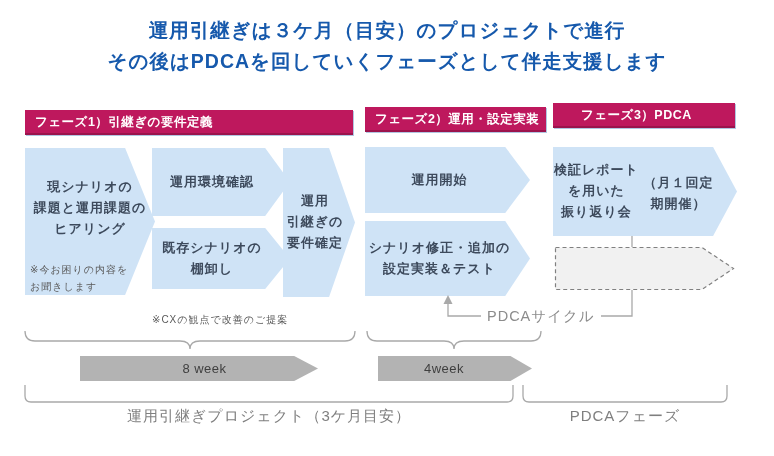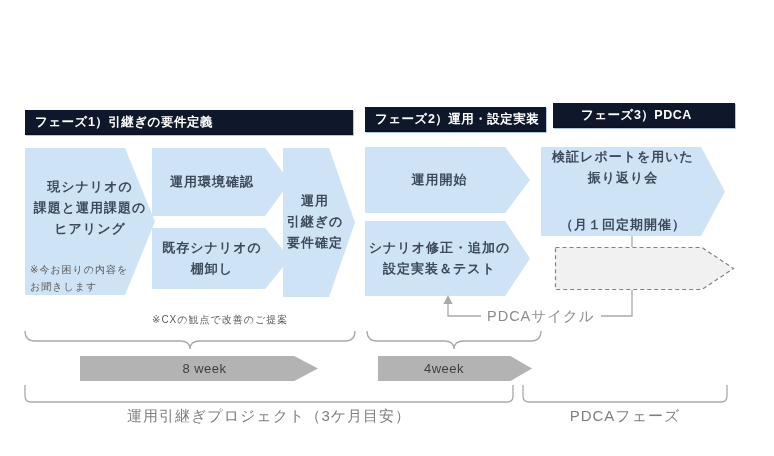--- a/index.html
+++ b/index.html
@@ -5,21 +5,21 @@
   html,body{margin:0;padding:0;background:#fff;}
   .canvas{
     position:relative;width:774px;height:456px;background:#ffffff;overflow:hidden;
     font-family:"Liberation Sans","DejaVu Sans",sans-serif;
   }
   .title{
     position:absolute;left:0;top:15px;width:774px;text-align:center;
     color:#1659ac;font-weight:bold;font-size:19.5px;line-height:31px;letter-spacing:1px;
   }
   .phase-header{
-    position:absolute;height:25px;background:#0f172a;color:#ffffff;
+    position:absolute;height:25px;background:#be185d;color:#ffffff;
     font-weight:bold;font-size:12.5px;letter-spacing:0.5px;
     display:flex;align-items:center;padding-left:10px;box-sizing:border-box;
     box-shadow:inset 0 -2px 0 rgba(0,0,0,0.18), 1px 1px 0 rgba(79,129,189,0.45);
   }
   .ph1{left:25px;top:110px;width:328px;}
   .ph2{left:365px;top:107px;width:181px;}
   .ph3{left:553px;top:103px;width:182px;padding-left:28px;}
   .chev{
     position:absolute;background:#cfe3f6;color:#3d4a5c;font-weight:bold;font-size:13px;
     line-height:1.6;letter-spacing:1px;text-align:center;white-space:pre-line;
@@ -30,22 +30,22 @@
   .blkB{left:152px;top:148px;width:138px;height:68px;padding-right:18px;
         clip-path:polygon(0 0,82% 0,100% 50%,82% 100%,0 100%);}
   .blkC{left:152px;top:228px;width:138px;height:61px;padding-right:18px;
         clip-path:polygon(0 0,82% 0,100% 50%,82% 100%,0 100%);}
   .blkD{left:283px;top:148px;width:72px;height:149px;padding-right:8px;
         clip-path:polygon(0 0,64% 0,100% 50%,64% 100%,0 100%);}
   .blkE{left:365px;top:147px;width:165px;height:66px;padding-right:16px;
         clip-path:polygon(0 0,85% 0,100% 50%,85% 100%,0 100%);}
   .blkF{left:365px;top:221px;width:165px;height:75px;padding-right:16px;
         clip-path:polygon(0 0,85% 0,100% 50%,85% 100%,0 100%);}
-  .blkG{left:541px;top:147px;width:184px;height:89px;padding-right:20px;
-        clip-path:polygon(0 0,87% 0,100% 50%,87% 100%,0 100%);flex-direction:column;justify-content:space-between;}
+  .blkG{left:553px;top:147px;width:184px;height:89px;padding-right:20px;
+        clip-path:polygon(0 0,87% 0,100% 50%,87% 100%,0 100%);flex-direction:row;justify-content:space-between;}
   .blkG .sub{margin-top:5px;font-weight:bold;}
   .note{
     position:absolute;color:#595959;font-size:10px;line-height:1.65;letter-spacing:1px;
     white-space:pre-line;z-index:4;
   }
   .noteA{left:30px;top:262px;}
   .noteCX{left:152px;top:312px;}
   .dashed-text{
     position:absolute;left:555px;top:247px;width:150px;height:43px;z-index:4;
     display:flex;align-items:center;justify-content:center;text-align:center;
@@ -68,20 +68,24 @@
   }
   .lbl-project{left:25px;width:488px;}
   .lbl-pdca{left:523px;width:204px;}
   .overlay{position:absolute;left:0;top:0;width:774px;height:456px;z-index:5;pointer-events:none;}
 </style>
 </head>
 <body>
 
 <div class="canvas">
 
+  <div class="title">
+    <div>運用引継ぎは３ケ月（目安）のプロジェクトで進行</div>
+    <div>その後はPDCAを回していくフェーズとして伴走支援します</div>
+  </div>
 
   <div class="phase-header ph1">フェーズ1）引継ぎの要件定義</div>
   <div class="phase-header ph2">フェーズ2）運用・設定実装</div>
   <div class="phase-header ph3">フェーズ3）PDCA</div>
 
   <div class="chev blkA">現シナリオの
 課題と運用課題の
 ヒアリング</div>
   <div class="note noteA">※今お困りの内容を
 お聞きします</div>

